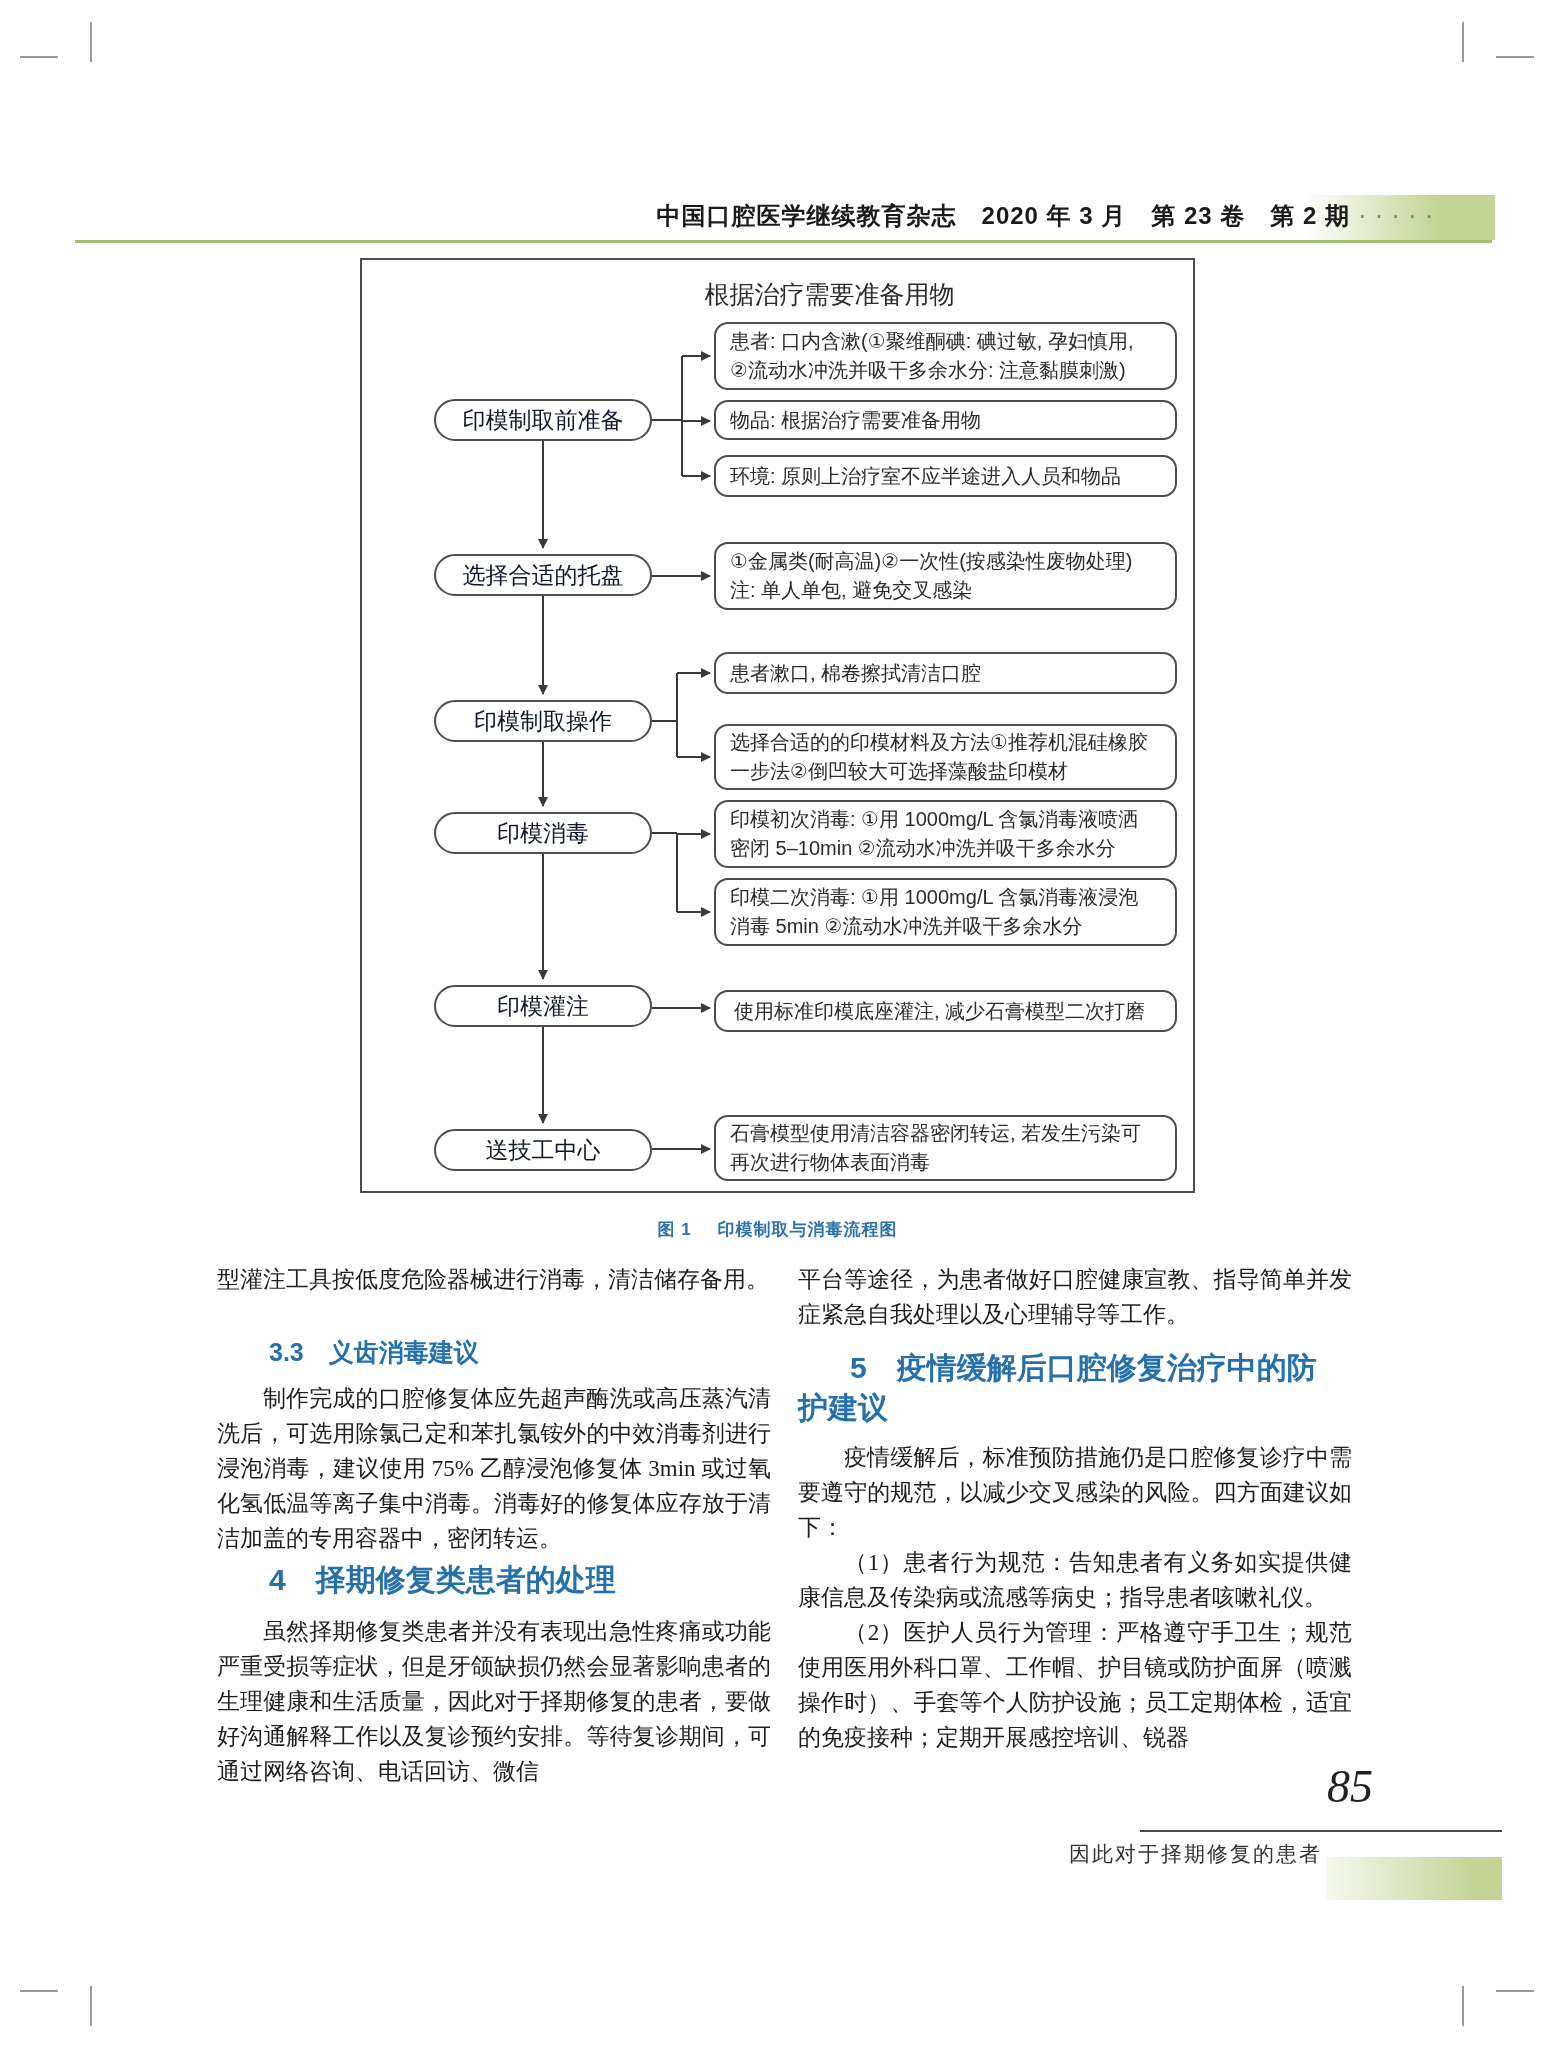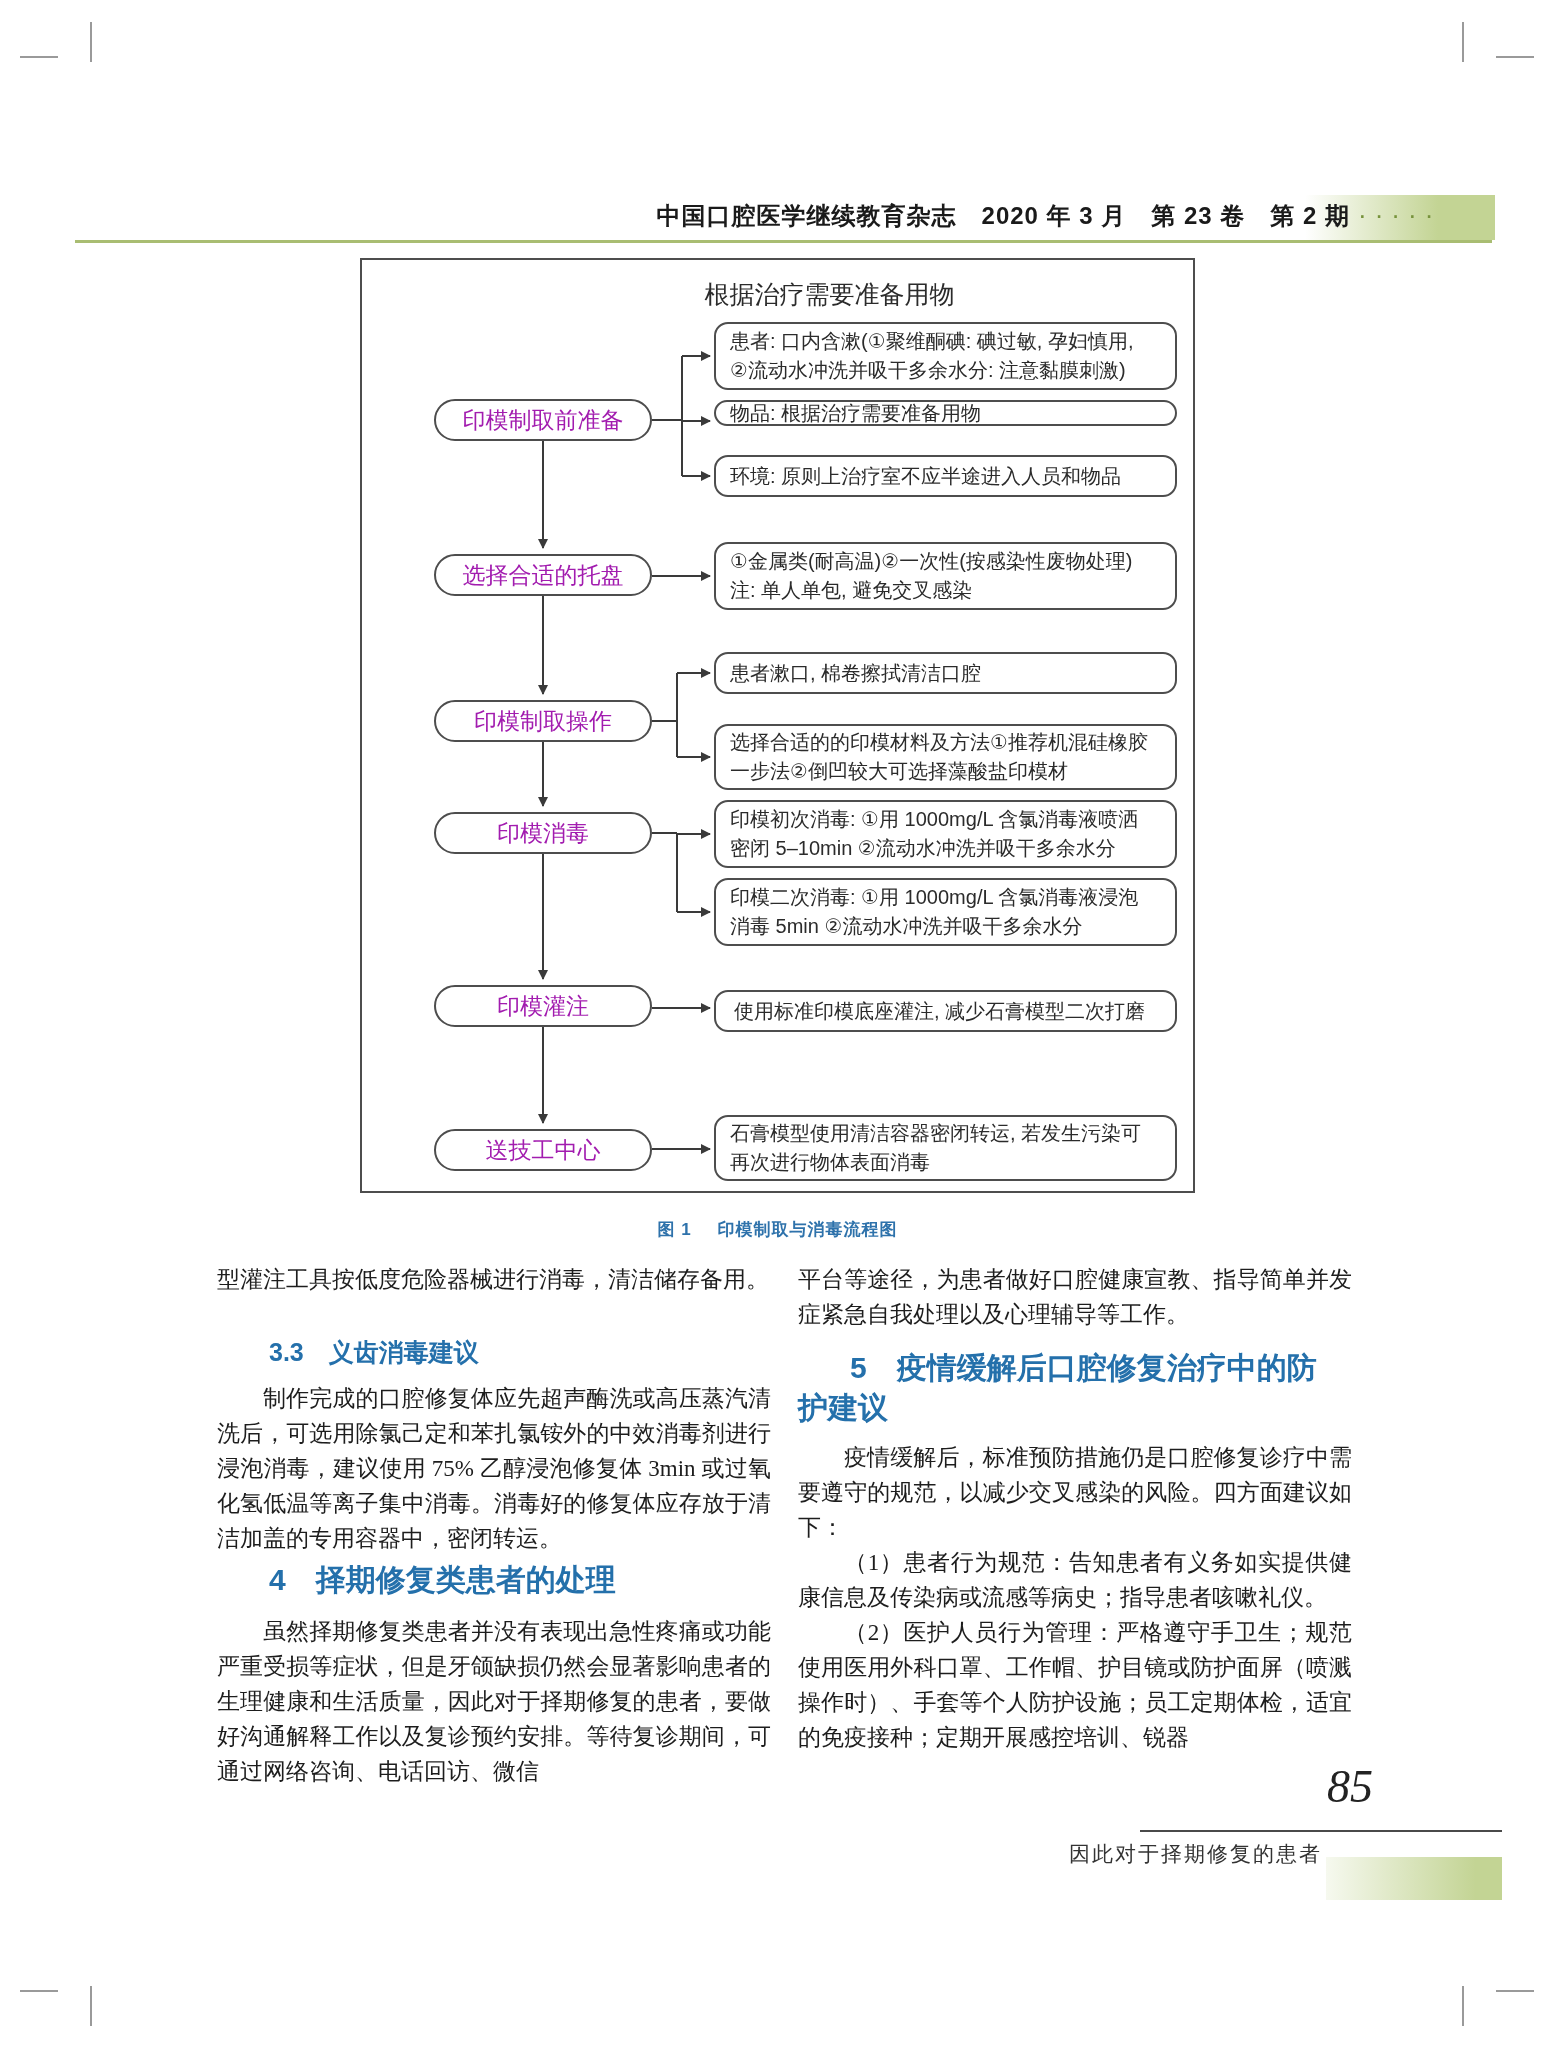--- a/index.html
+++ b/index.html
@@ -33,21 +33,21 @@
   }
   .flow-title{
     position:absolute;left:0;right:0;top:18px;text-align:center;
     font-size:25px;color:#2b2b2b;
   }
   .flow-title span{position:relative;left:52px;}
   .flow-pill{
     position:absolute;left:72px;width:218px;height:42px;
     border:2px solid #4d4d4d;border-radius:22px;background:#fff;
     display:flex;align-items:center;justify-content:center;
-    font-size:23px;color:#a21caf;box-sizing:border-box;white-space:nowrap;
+    font-size:23px;color:#0f172a;box-sizing:border-box;white-space:nowrap;
   }
   .flow-box{
     position:absolute;left:352px;width:463px;
     border:2px solid #4d4d4d;border-radius:14px;background:#fff;
     display:flex;align-items:center;
     padding:2px 14px;font-size:20px;line-height:29px;color:#2b2b2b;
     box-sizing:border-box;white-space:pre-line;
   }
   .flow-svg{position:absolute;left:0;top:0;width:835px;height:935px;}
   .figure-caption{
@@ -152,21 +152,21 @@
 
     <div class="flow-pill" style="top:139px;">印模制取前准备</div>
     <div class="flow-pill" style="top:294px;">选择合适的托盘</div>
     <div class="flow-pill" style="top:440px;">印模制取操作</div>
     <div class="flow-pill" style="top:552px;">印模消毒</div>
     <div class="flow-pill" style="top:725px;">印模灌注</div>
     <div class="flow-pill" style="top:869px;">送技工中心</div>
 
     <div class="flow-box" style="top:62px;height:68px;">患者: 口内含漱(①聚维酮碘: 碘过敏, 孕妇慎用,
 ②流动水冲洗并吸干多余水分: 注意黏膜刺激)</div>
-    <div class="flow-box" style="top:140px;height:26px;">物品: 根据治疗需要准备用物</div>
+    <div class="flow-box" style="top:140px;height:40px;">物品: 根据治疗需要准备用物</div>
     <div class="flow-box" style="top:195px;height:42px;">环境: 原则上治疗室不应半途进入人员和物品</div>
     <div class="flow-box" style="top:282px;height:68px;">①金属类(耐高温)②一次性(按感染性废物处理)
 注: 单人单包, 避免交叉感染</div>
     <div class="flow-box" style="top:392px;height:42px;">患者漱口, 棉卷擦拭清洁口腔</div>
     <div class="flow-box" style="top:464px;height:66px;">选择合适的的印模材料及方法①推荐机混硅橡胶
 一步法②倒凹较大可选择藻酸盐印模材</div>
     <div class="flow-box" style="top:540px;height:68px;">印模初次消毒: ①用 1000mg/L 含氯消毒液喷洒
 密闭 5–10min ②流动水冲洗并吸干多余水分</div>
     <div class="flow-box" style="top:618px;height:68px;">印模二次消毒: ①用 1000mg/L 含氯消毒液浸泡
 消毒 5min ②流动水冲洗并吸干多余水分</div>

